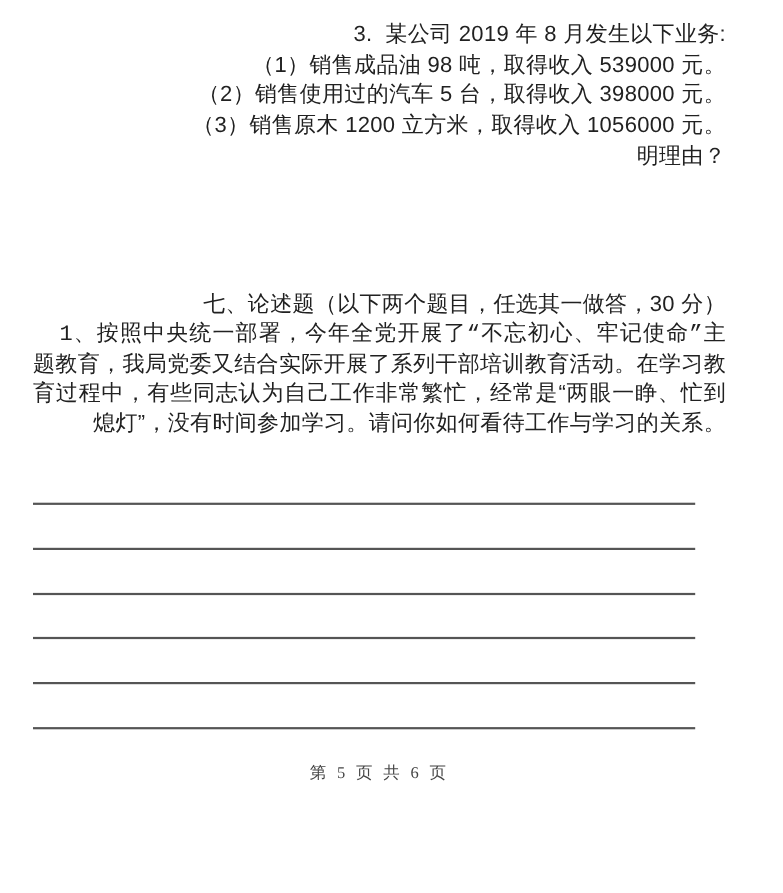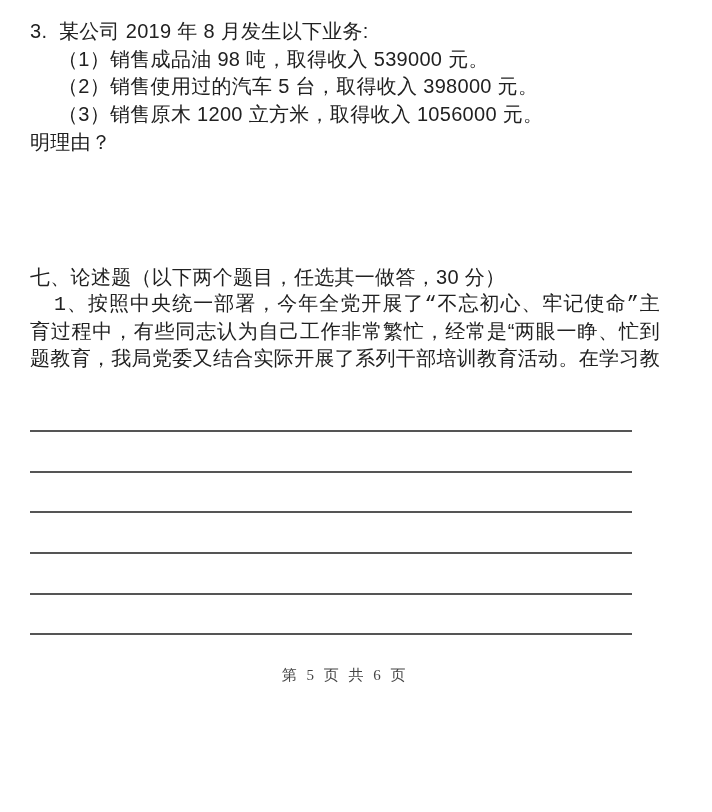--- a/index.html
+++ b/index.html
@@ -17,21 +17,21 @@
     font-family: "Liberation Sans", "DejaVu Sans", sans-serif;
   }
   .content {
     padding: 18px 52px 0 30px; 
   }
   .tline {
     font-size: 20px;
     line-height: 27.7px;
     white-space: pre-wrap;
     letter-spacing: 0.3px;
-    text-align: left;
+    text-align: right;
   }
   .block-q3 .tline { line-height: 27.7px; }
   .block-s7 { margin-top: 107px; }
   .block-s7 .tline { line-height: 27.2px; }
 
   
   .ind-item { padding-left: 28px; }   
   .ind-ask  { text-indent: 34px; }    
   .ind-num  { text-indent: 24px; font-family: Liberation Mono, monospace; }    
 
@@ -74,22 +74,23 @@
       <div class="tline">3.  某公司 2019 年 8 月发生以下业务:</div>
       <div class="tline ind-item">（1）销售成品油 98 吨，取得收入 539000 元。</div>
       <div class="tline ind-item">（2）销售使用过的汽车 5 台，取得收入 398000 元。</div>
       <div class="tline ind-item">（3）销售原木 1200 立方米，取得收入 1056000 元。</div>
       <div class="tline">明理由？</div>
     </div>
 
     <div class="block-s7">
       <div class="tline">七、论述题（以下两个题目，任选其一做答，30 分）</div>
       <div class="tline ind-num fullline">1、按照中央统一部署，今年全党开展了“不忘初心、牢记使命”主</div>
+      <div class="tline fullline">题教育，我局党委又结合实际开展了系列干部培训教育活动。在学习教</div>
       <div class="tline fullline">育过程中，有些同志认为自己工作非常繁忙，经常是“两眼一睁、忙到</div>
-      <div class="tline fullline">题教育，我局党委又结合实际开展了系列干部培训教育活动。在学习教</div>
+      <div class="tline">熄灯”，没有时间参加学习。请问你如何看待工作与学习的关系。</div>
     </div>
 
     <div class="answers">
       <div class="ans-line"></div>
       <div class="ans-line"></div>
       <div class="ans-line"></div>
       <div class="ans-line"></div>
       <div class="ans-line"></div>
       <div class="ans-line"></div>
     </div>

